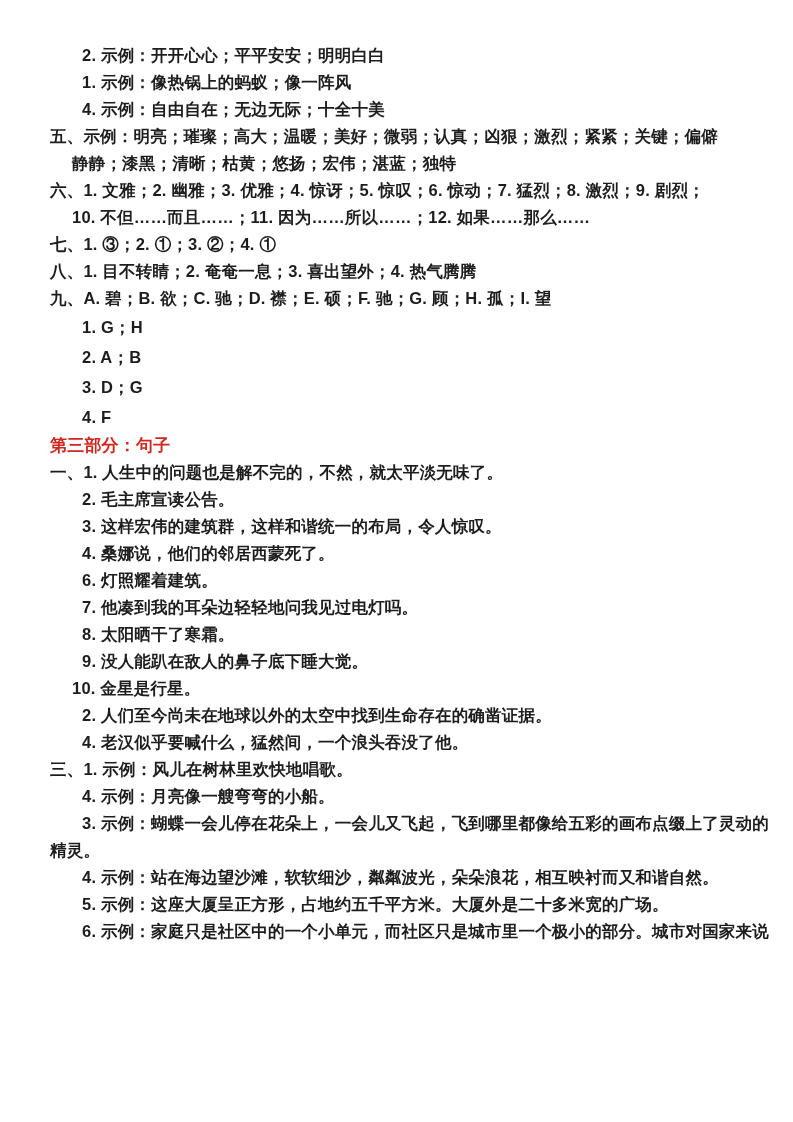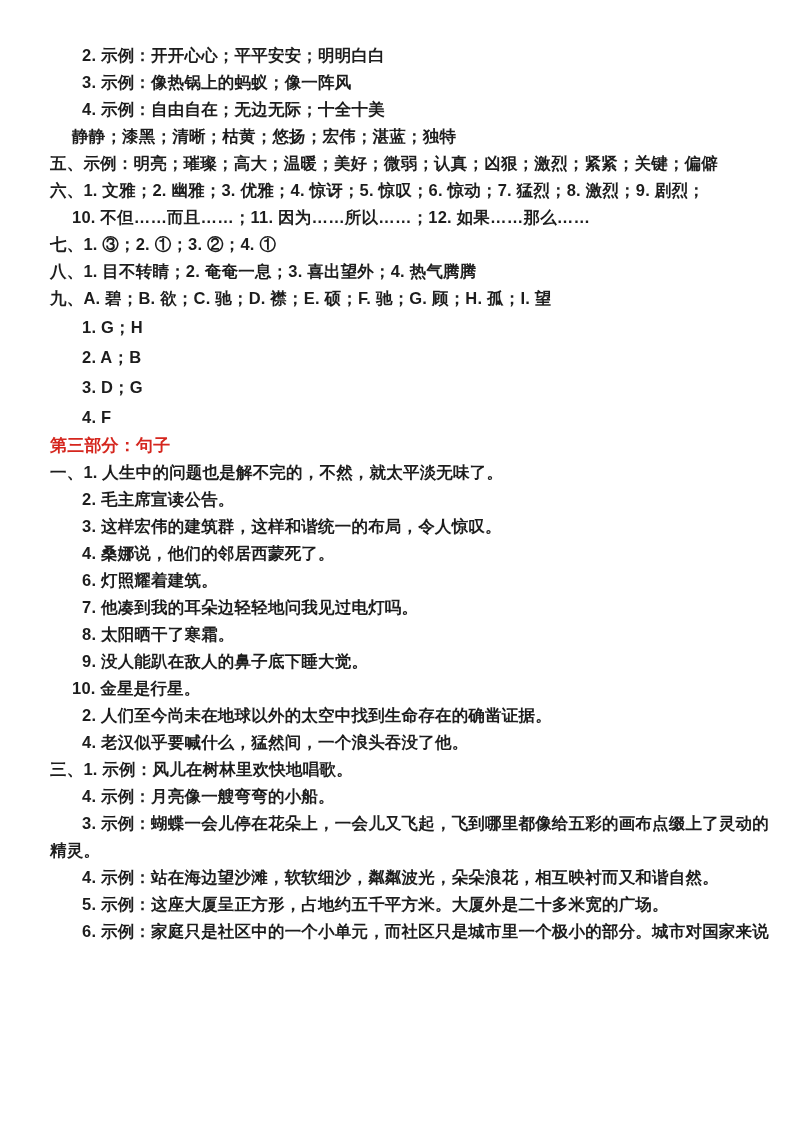--- a/index.html
+++ b/index.html
@@ -38,24 +38,24 @@
     font-weight: 700;
     font-size: 17px;
   }
 </style>
 </head>
 <body>
 
 <div class="page">
   <div class="content">
       <div class="line indent-1">2. 示例：开开心心；平平安安；明明白白</div>
-      <div class="line indent-1">3. 示例：像热锅上的蚂蚁；像一阵风</div>
+      <div class="line indent-1">1. 示例：像热锅上的蚂蚁；像一阵风</div>
       <div class="line indent-1">4. 示例：自由自在；无边无际；十全十美</div>
+      <div class="line indent-0">五、示例：明亮；璀璨；高大；温暖；美好；微弱；认真；凶狠；激烈；紧紧；关键；偏僻</div>
       <div class="line indent-2">静静；漆黑；清晰；枯黄；悠扬；宏伟；湛蓝；独特</div>
-      <div class="line indent-0">五、示例：明亮；璀璨；高大；温暖；美好；微弱；认真；凶狠；激烈；紧紧；关键；偏僻</div>
       <div class="line indent-0">六、1. 文雅；2. 幽雅；3. 优雅；4. 惊讶；5. 惊叹；6. 惊动；7. 猛烈；8. 激烈；9. 剧烈；</div>
       <div class="line indent-2">10. 不但……而且……；11. 因为……所以……；12. 如果……那么……</div>
       <div class="line indent-0">七、1. ③；2. ①；3. ②；4. ①</div>
       <div class="line indent-0">八、1. 目不转睛；2. 奄奄一息；3. 喜出望外；4. 热气腾腾</div>
       <div class="line indent-0">九、A. 碧；B. 欲；C. 驰；D. 襟；E. 硕；F. 驰；G. 顾；H. 孤；I. 望</div>
       <div class="line indent-1 wide">1. G；H</div>
       <div class="line indent-1 wide">2. A；B</div>
       <div class="line indent-1 wide">3. D；G</div>
       <div class="line indent-1 wide">4. F</div>
       <div class="line indent-0 heading">第三部分：句子</div>

